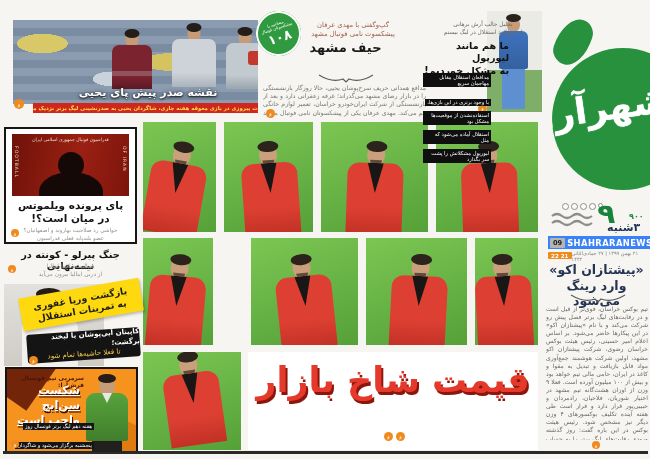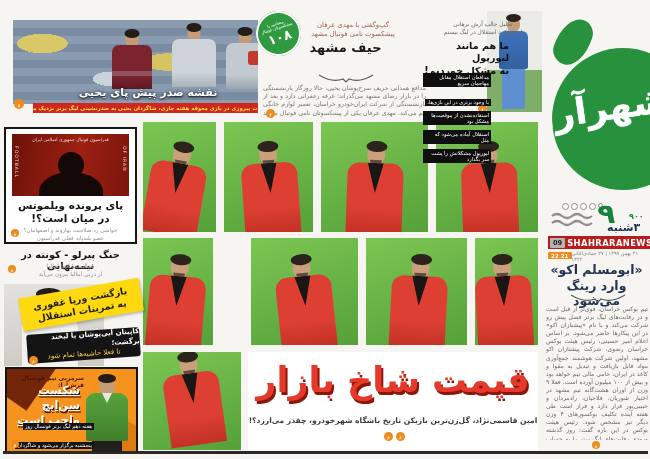--- a/index.html
+++ b/index.html
@@ -109,21 +109,21 @@
   .rail-flame{left:556px;top:18px;width:34px;height:48px;background:#27913e;border-radius:60% 40% 55% 45%/70% 30% 70% 30%;transform:rotate(18deg);}
   .rail-circle{left:552px;top:48px;width:142px;height:142px;border-radius:50%;background:#27913e;overflow:hidden;}
   .rail-logo{position:absolute;left:6px;top:38px;width:110px;color:#fff;font-weight:bold;font-size:36px;transform:rotate(-8deg);text-align:center;direction:rtl;text-shadow:0 0 1px #fff;}
   .dots{position:absolute;display:flex;gap:2px;}
   .dot{width:7px;height:7px;border-radius:50%;border:1.6px solid #8d8d8b;background:#fdfdfb;}
   .dot.sm{width:5px;height:5px;border-width:1.3px;}
   .nine{left:598px;top:198px;font-size:27px;font-weight:bold;color:#17833b;transform:scaleX(1.1);}
   .squig{left:551px;top:211px;}
   .n900{left:629px;top:212px;font-size:8px;font-weight:bold;color:#1e8a40;text-align:center;}
   .day{left:607px;top:221px;font-size:11px;font-weight:bold;color:#1c2f4e;}
-  .sitebar{left:548px;top:236px;width:102px;height:13px;background:#b91c1c;display:flex;align-items:center;}
+  .sitebar{left:548px;top:236px;width:102px;height:13px;background:#3b82f6;display:flex;align-items:center;}
   .sitebar .bdg{background:#b4b4b2;color:#1c1c1c;font-size:6.6px;font-weight:bold;padding:1px 3px;margin:0 2px;border-radius:1px;}
   .sitebar .url{color:#fff;font-weight:bold;font-size:8.4px;letter-spacing:.4px;}
   .daterow{left:548px;top:251px;width:100px;height:9px;display:flex;align-items:center;}
   .daterow .pg{background:#ef8b1d;color:#fff;font-size:5.6px;font-weight:bold;padding:.5px 3px;border-radius:1px;}
   .daterow .dt{flex:1;text-align:left;color:#85827c;font-size:5px;direction:rtl;}
   .rail-h{left:545px;top:262px;width:103px;text-align:center;font-weight:bold;font-size:12.5px;line-height:1.25;color:#253352;}
   .rail-body{left:546px;top:305px;width:102px;height:135px;overflow:hidden;color:#6b6b66;font-size:6.1px;line-height:1.33;text-align:justify;}
   .rule{left:3px;top:451px;width:645px;height:2.5px;background:#2a2a28;}
 </style>
 </head>
@@ -244,21 +244,20 @@
     </div>
   <div class="gcell p9" style="left:143px;top:352px;width:98px;height:98px;">
       <div class="pfig">
         <div class="ph"></div>
         <div class="pj"></div>
       </div>
     </div>
 
   <div class="abs main-block">
     <div class="main-headline">قیمت شاخ بازار</div>
-    <div class="main-sub rtl">امین قاسمی‌نژاد، گل‌زن‌ترین بازیکن تاریخ باشگاه شهرخودرو، چقدر می‌ارزد؟!</div>
     <div class="oc" style="left:136px;top:80px;width:9px;height:9px;">
         <span>و</span>
       </div>
     <div class="oc" style="left:148px;top:80px;width:9px;height:9px;">
         <span>و</span>
       </div>
   </div>
 
   <div class="abs boxA">
     <div class="boxA-img">
@@ -350,21 +349,21 @@
   <div class="abs sitebar">
     <span class="bdg">09</span>
     <span class="url">SHAHRARANEWS.IR</span>
   </div>
   <div class="abs daterow">
     <span class="pg">22  21</span>
     <span class="dt">۲۱ بهمن ۱۳۹۹ | ۲۷ جمادی‌الثانی ۱۴۴۲</span>
   </div>
 
   <div class="abs rail-h rtl">
-    <div>«ابومسلم اکو»</div>
+    <div>«پیشتازان اکو»</div>
     <div>وارد رینگ می‌شود</div>
   </div>
   <svg class="brace" style="left:570px;top:294px;" width="56" height="9" viewBox="0 0 56 9">
       <path d="M1,1 Q14,9 25,5 L28,8 L31,5 Q42,9 55,1" fill="none" stroke="#5a5a57" stroke-width="1.1"></path>
     </svg>
   <div class="abs rail-body rtl">تیم بوکس خراسان، قوی‌تر از قبل است و در رقابت‌های لیگ برتر فصل پیش رو شرکت می‌کند و با نام «پیشتازان اکو» در این پیکارها حاضر می‌شود. بر اساس اعلام امیر حسینی، رئیس هیئت بوکس خراسان رضوی، شرکت پیشتازان اکو مشهد، اولین شرکت هوشمند جمع‌آوری مواد قابل بازیافت و تبدیل به مقوا و کاغذ در ایران، حامی مالی تیم خواهد بود و بیش از ۱۰۰ میلیون آورده است. فعلا ۹ وزن از اوزان هشت‌گانه تیم مشهد در اختیار شوریان، فلاحیان، رادمردان و حبیبی‌پور قرار دارد و قرار است طی هفته آینده تکلیف بوکسورهای ۴ وزن دیگر نیز مشخص شود. رئیس هیئت بوکس در این باره گفت: روز گذشته ورودی رقابت‌های لیگ برتر را به حساب فدراسیون واریز کردیم تا حضورمان قطعی شود و با مشورت‌هایی که داشتیم قرار شد ۴ سهمیه استان را به رقابت‌های لیگ برتر بفرستیم و در ۴ وزن دیگر بوکسورهایی را جذب کنیم.</div>
   <div class="oc" style="left:592px;top:441px;width:8px;height:8px;">
       <span>و</span>
     </div>
 

